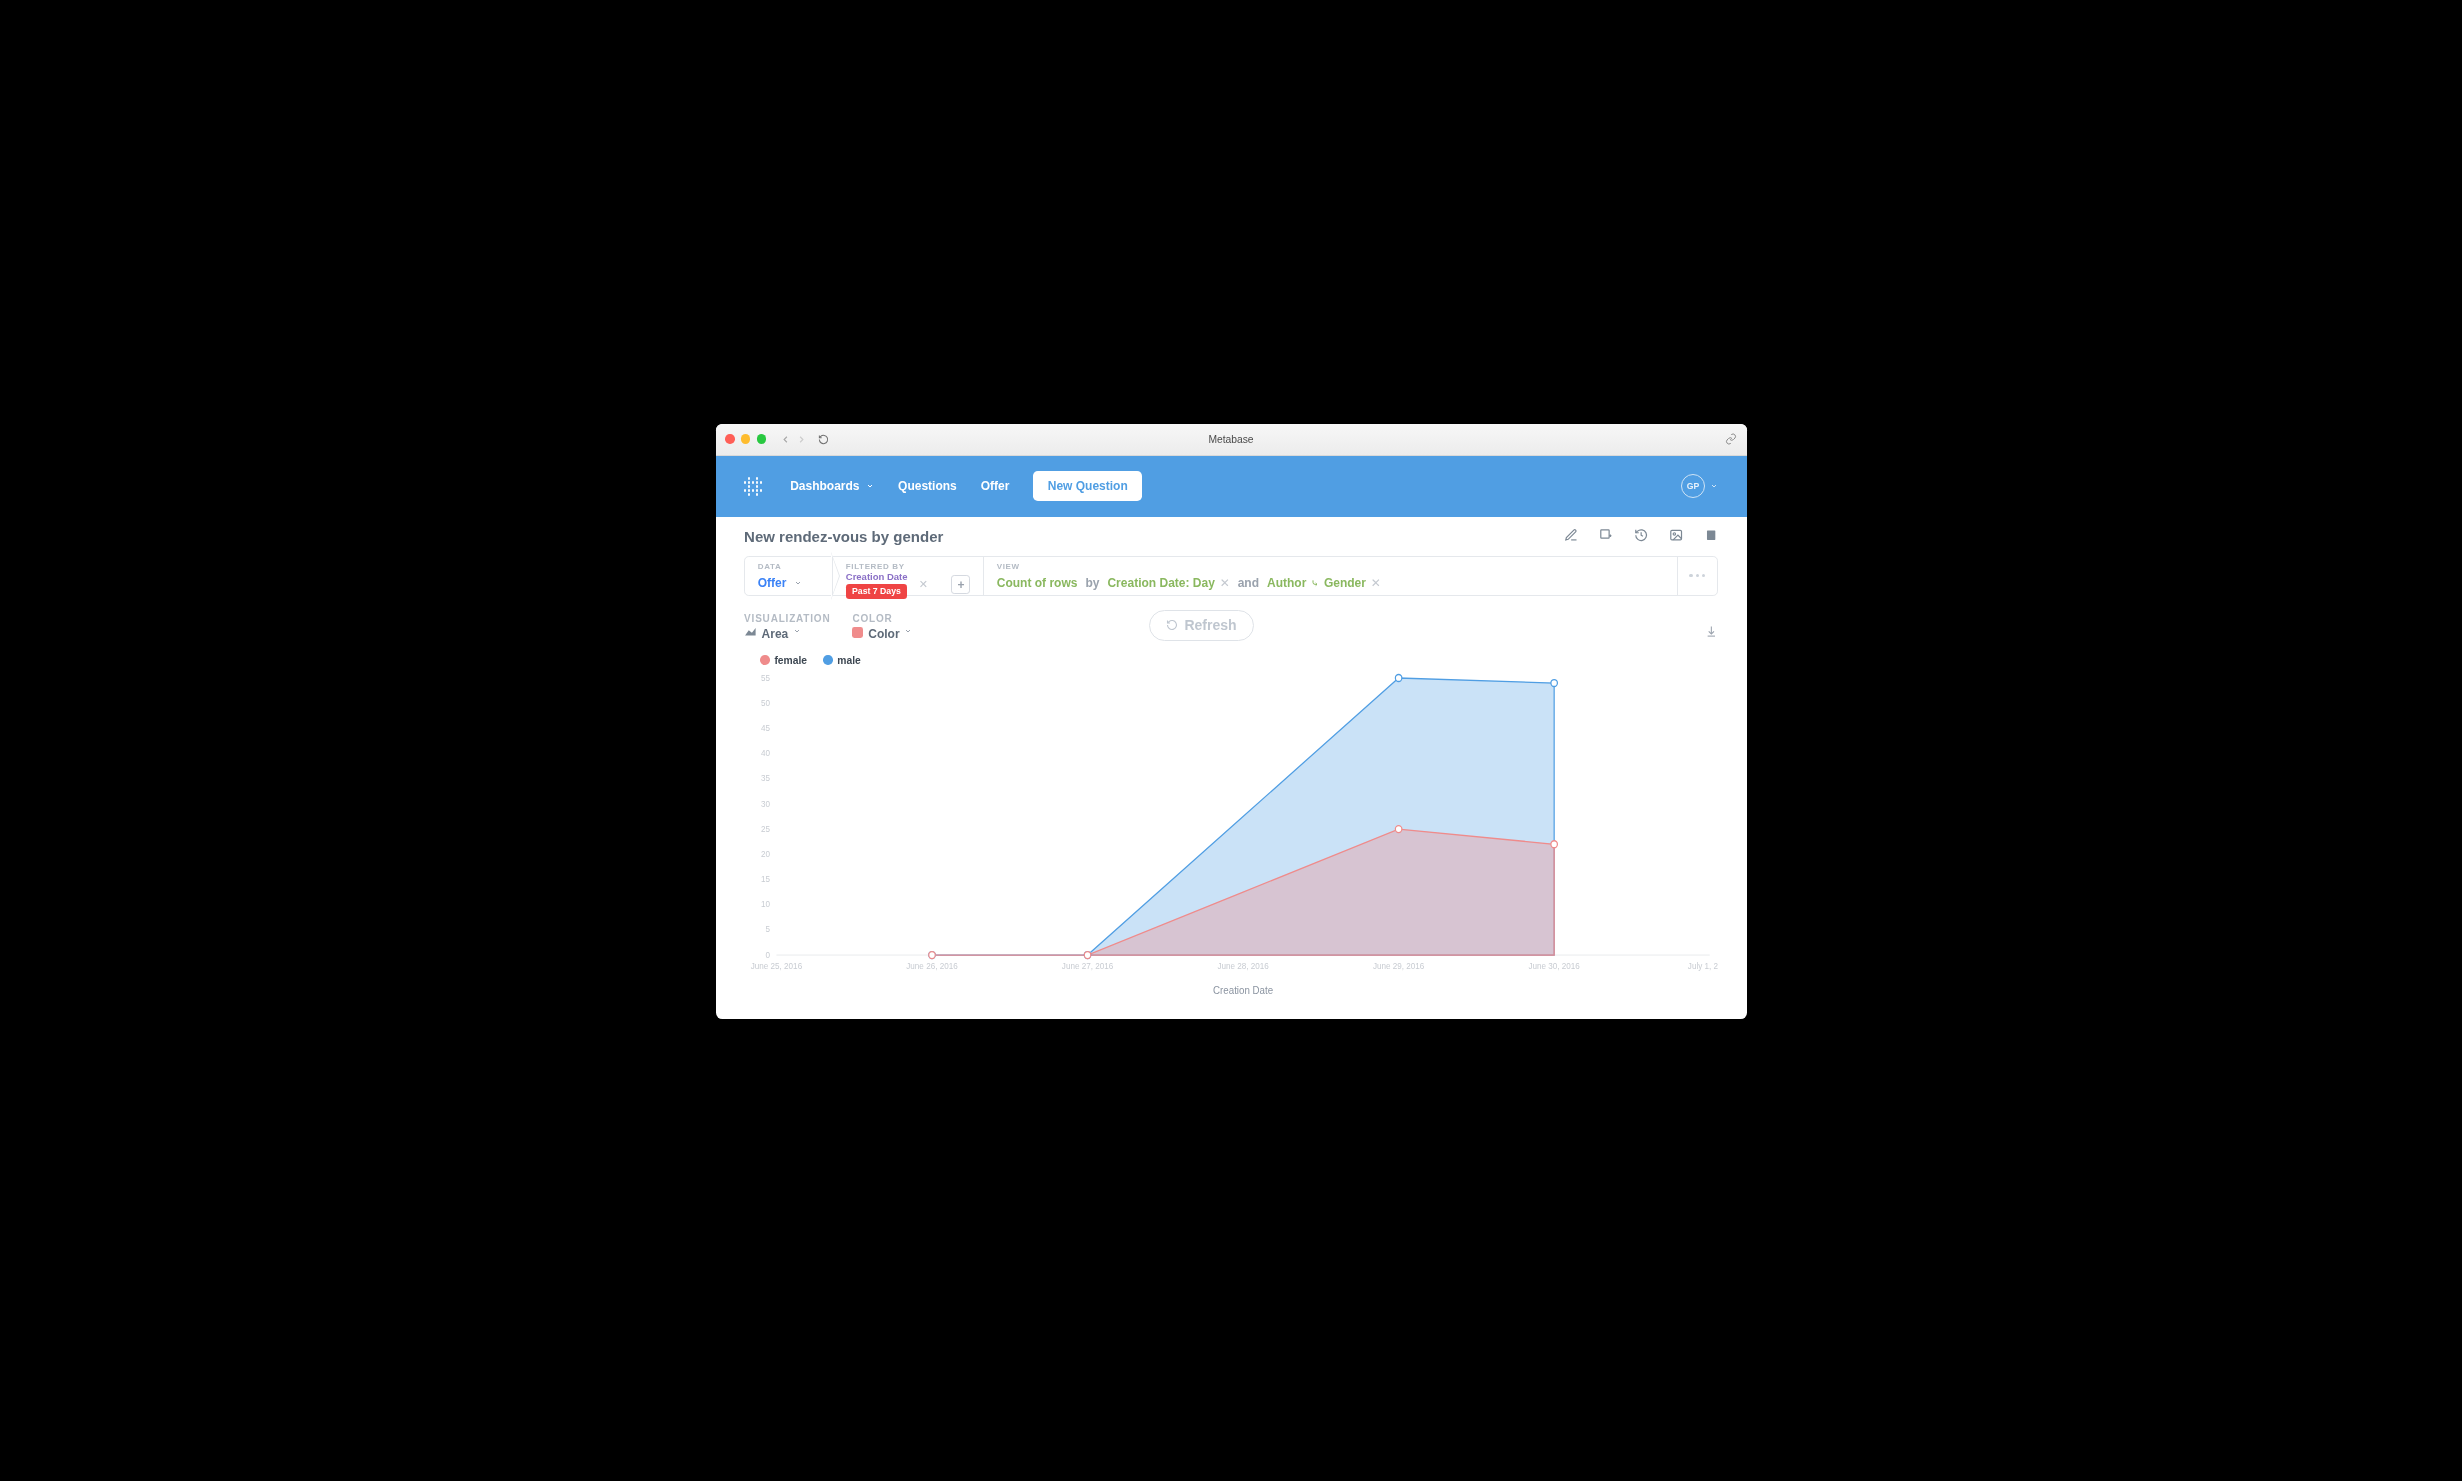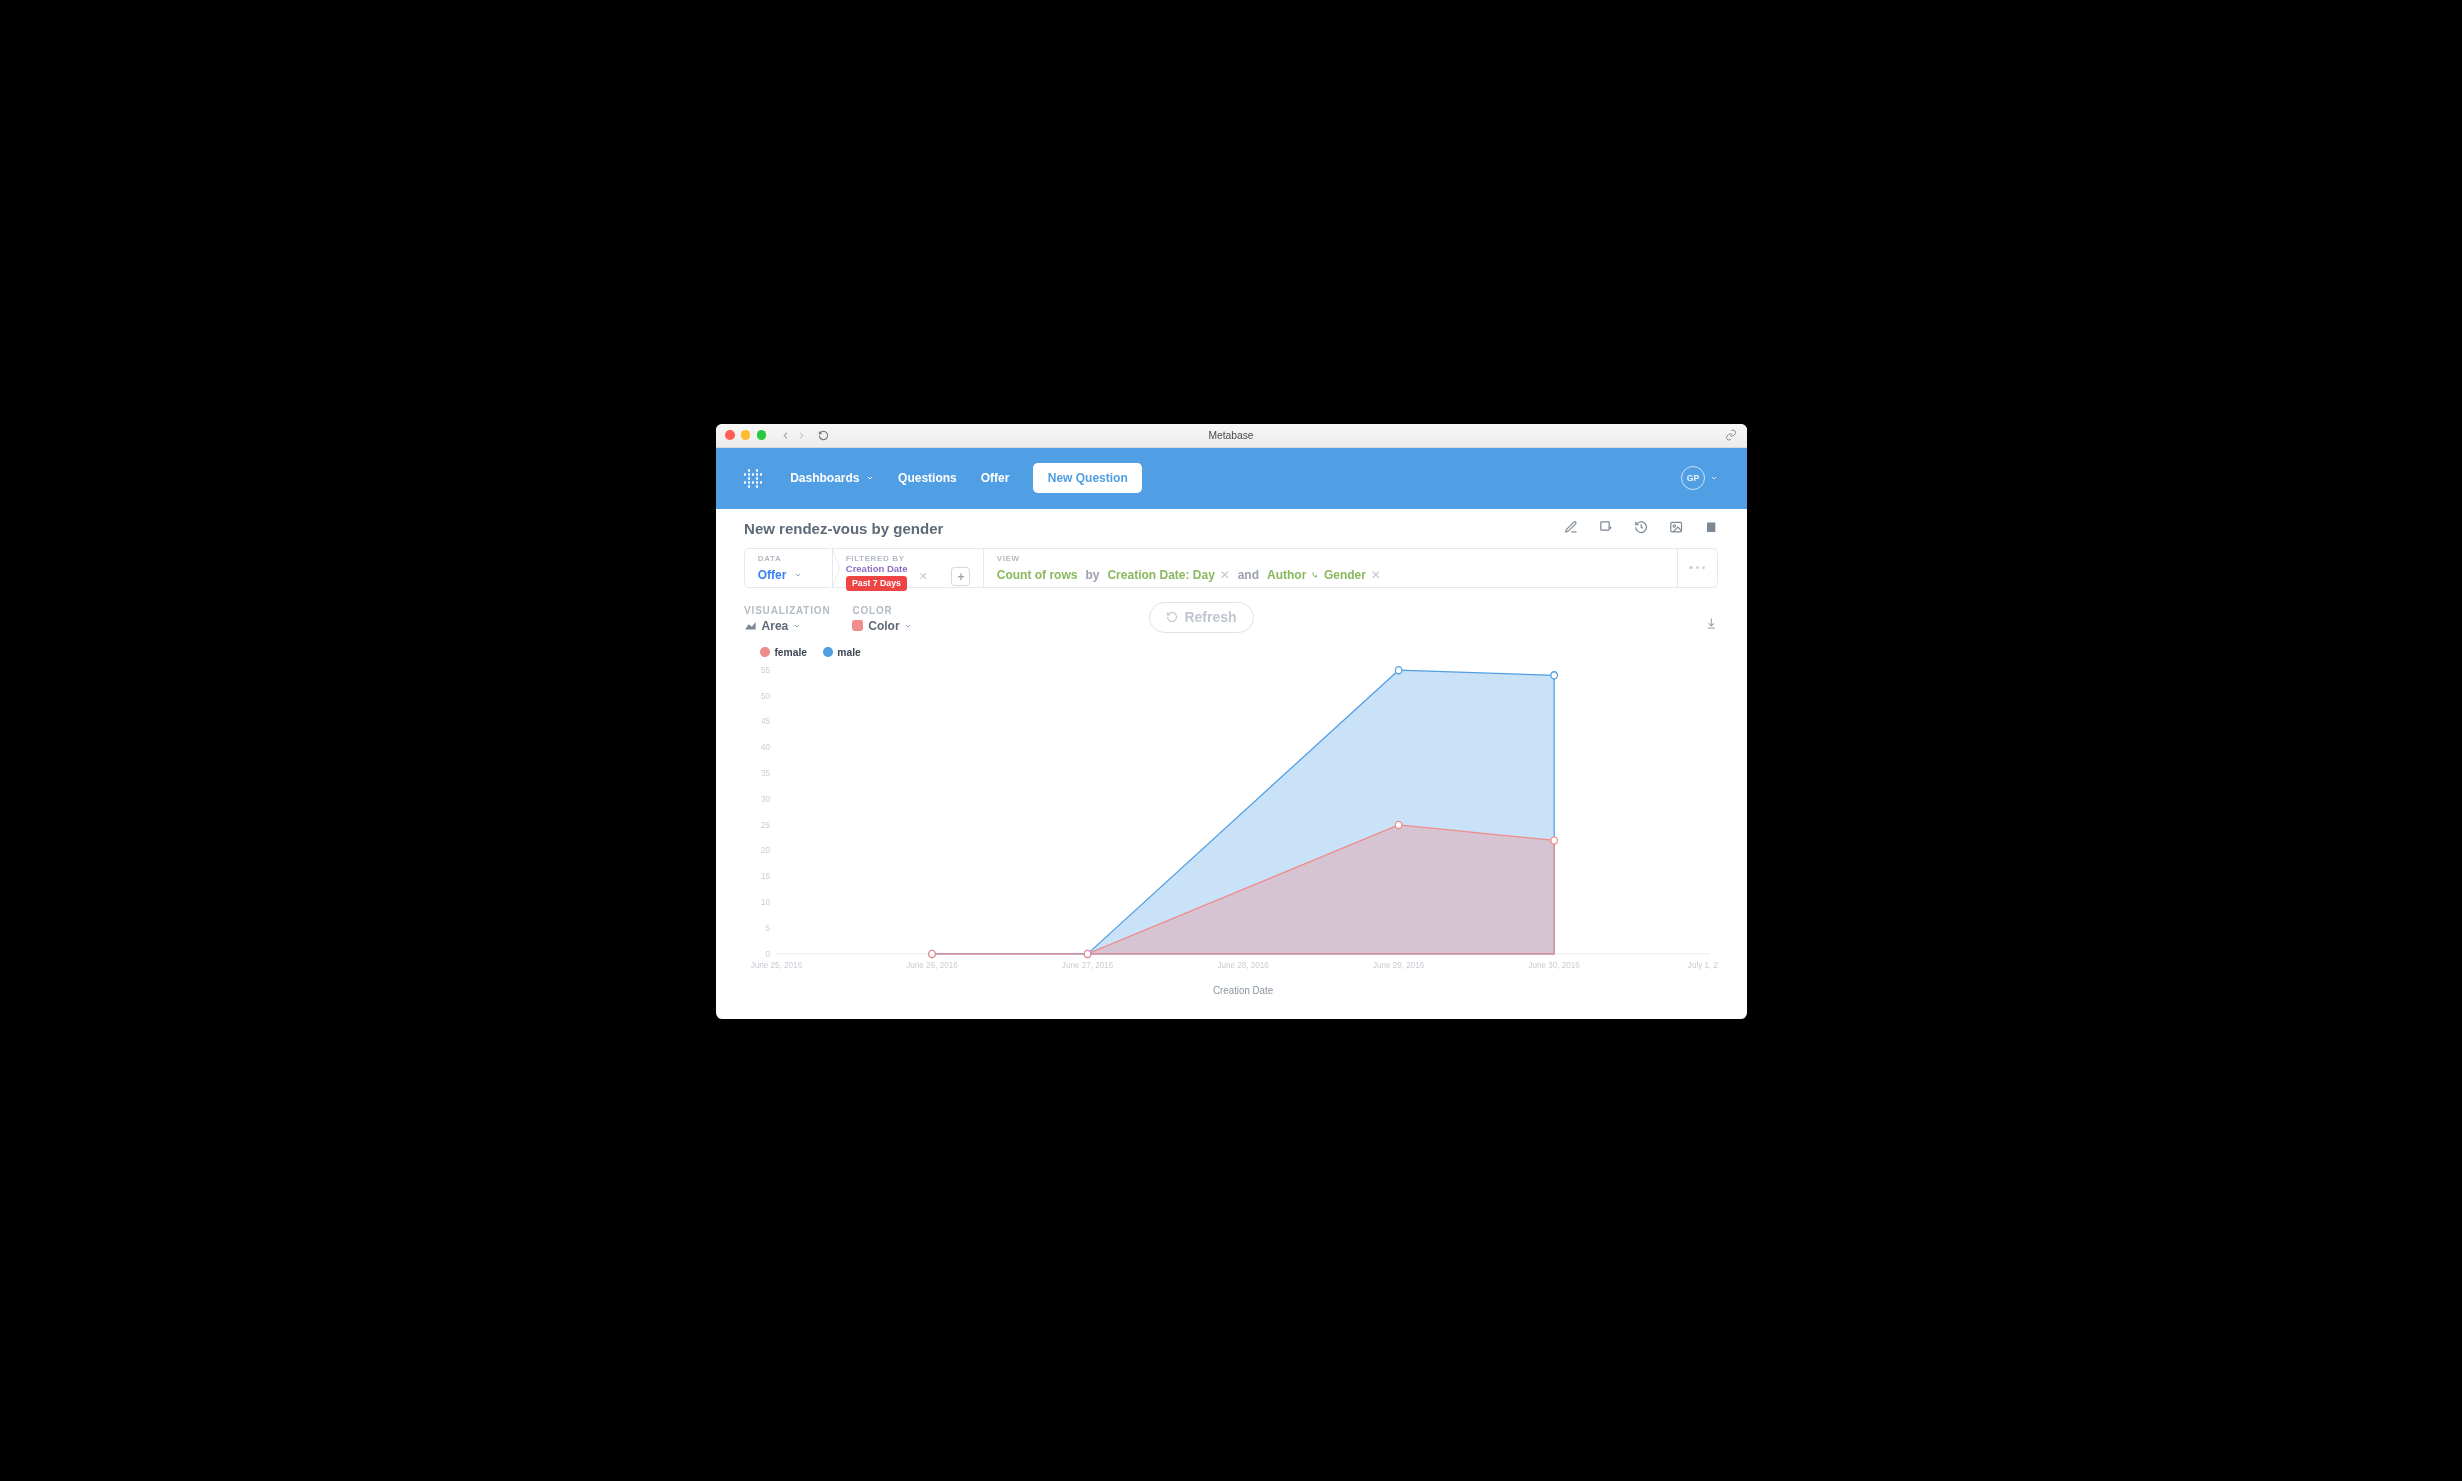--- a/index.html
+++ b/index.html
@@ -22,21 +22,21 @@
     inset: 17.5px 40px 56px 40px;
     background: #fff;
     border-radius: 6.3px;
     overflow: hidden;
     box-shadow: 0 16px 48px rgba(0,0,0,.5);
     display: flex;
     flex-direction: column;
   }
   
   .titlebar {
-    height: 24px;
+    height: 32px;
     background: linear-gradient(#f7f7f7, #ececec);
     border-bottom: 0.8px solid #d9d9d9;
     display: flex;
     align-items: center;
     position: relative;
   }
   .traffic { display: flex; gap: 6.3px; margin-left: 9.5px; }
   .traffic span { width: 9.5px; height: 9.5px; border-radius: 50%; display: block; }
   .tl-red { background: #ff5f57; }
   .tl-yellow { background: #febc2e; }
@@ -134,21 +134,21 @@
     left:-1.6px; top:50%; transform:translateY(-50%);
     border-width:23px 0 23px 8.7px; border-color:transparent transparent transparent #fff;
   }
 
   
   .vizrow {
     display:flex; align-items:flex-end; padding: 14.3px 28.6px 0; gap:22px;
   }
   .vgroup { display:flex; flex-direction:column; gap:3.2px; }
   .vgroup .lbl { font-size:10px; font-weight:800; letter-spacing:.08em; color:#b4bbc4; }
-  .vsel { display:flex; align-items:center; gap:4.8px; font-size:12px; font-weight:700; color:#5e6a78; }
+  .vsel { display:flex; gap:4.8px; font-size:12px; font-weight:700; color:#5e6a78; }
   .swatch { width:11px; height:11px; border-radius:2.4px; background:#f08c8c; }
   .refresh {
     margin:0 auto; display:flex; align-items:center; gap:6.3px;
     border:0.8px solid #dfe3e8; border-radius:792px; padding:6.3px 16px;
     color:#bfc6cf; font-weight:700; font-size:14px;
   }
   .dl { margin-left:auto; color:#9aa2ad; }
 
   
   .chartwrap { flex:1; padding: 9.5px 28.6px 16px; display:flex; flex-direction:column; }

